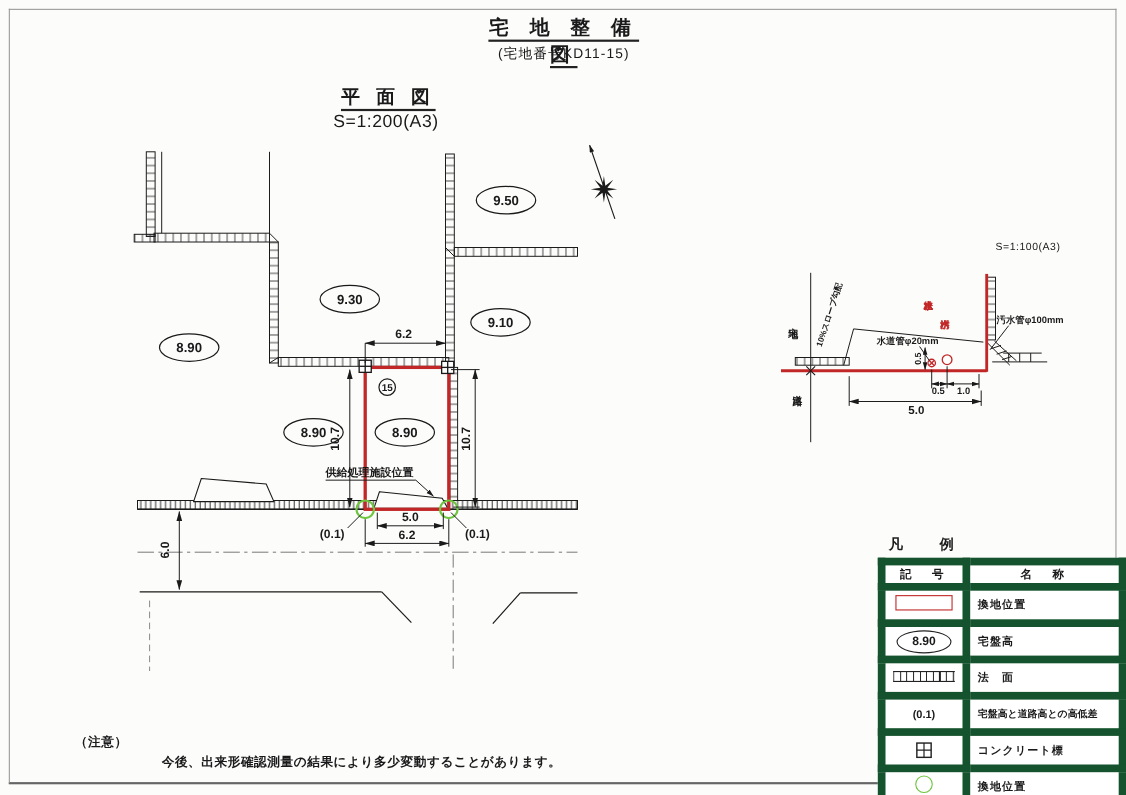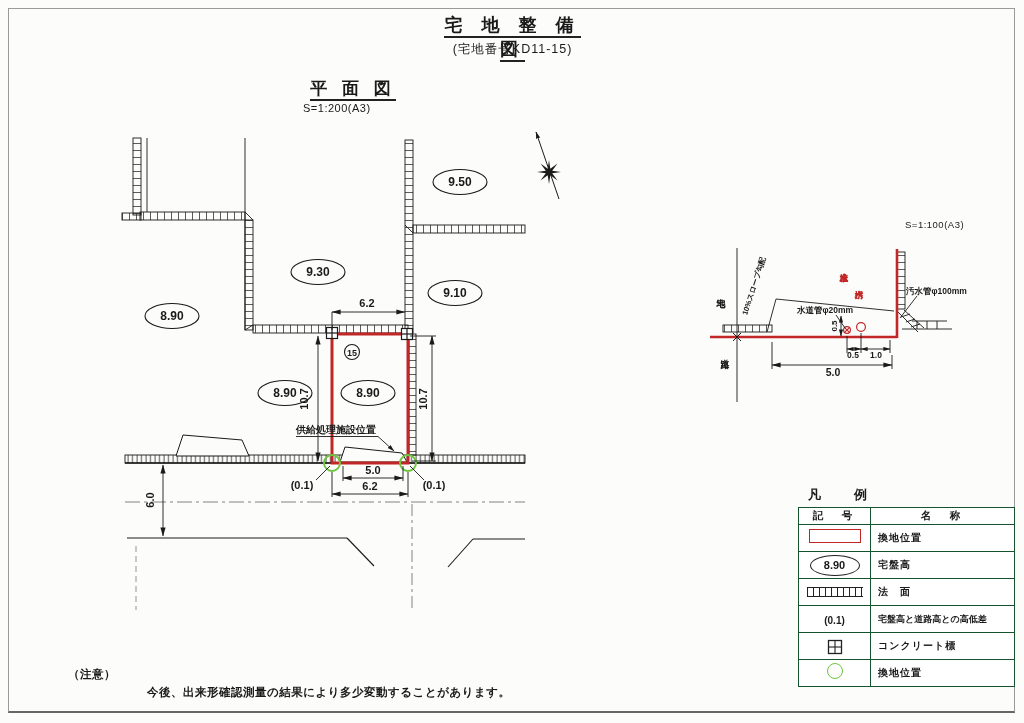--- a/index.html
+++ b/index.html
@@ -6,27 +6,27 @@
   .page{position:relative;width:1024px;height:723px;background:#fcfcfb;overflow:hidden;
         font-family:"Liberation Sans","DejaVu Sans",sans-serif;color:#1a1a1a;}
   .frame{position:absolute;left:8px;top:8px;right:9px;bottom:10px;border:1px solid #9a9a9a;border-bottom:2px solid #666;}
   .abs{position:absolute;}
   .ctr{text-align:center;}
   .u{border-bottom:2px solid #222;padding-bottom:1px;text-align:right;}
   .u1{border-bottom:1.5px solid #222;padding-bottom:1px;}
   .title-main{font-size:18px;font-weight:bold;letter-spacing:7px;}
   .subtitle{font-size:12.5px;letter-spacing:1px;}
   .sec-title{font-size:16px;font-weight:bold;letter-spacing:5px;}
-  .scale{font-size:11px;letter-spacing:.5px;}
+  .scale{font-size:16px;letter-spacing:.5px;}
   .vtext{writing-mode:vertical-rl;text-orientation:upright;letter-spacing:1px;line-height:1;}
   .red{color:#c22727;}
   svg{position:absolute;left:0;top:0;}
   
   .legend{position:absolute;left:798px;top:507px;border-collapse:collapse;background:#fff;}
-  .legend td,.legend th{border:1px solid #14532d;padding:0;}
+  .legend td,.legend th{border:7px solid #14532d;padding:0;}
   .legend th{height:16px;font-size:10.5px;font-weight:bold;letter-spacing:4px;}
   .legend td.sym{width:71px;height:26px;text-align:center;vertical-align:middle;}
   .legend td.nm{width:136px;font-size:10px;padding-left:7px;letter-spacing:1px;font-weight:600;}
   .legend td.nm.small{font-size:9px;letter-spacing:0;}
   .sym-rect{display:inline-block;width:50px;height:12px;border:1.5px solid #c22727;}
   .sym-ellipse{display:inline-block;width:48px;height:19px;border:1.4px solid #222;border-radius:50%;
                font-size:11px;line-height:19px;text-align:center;font-weight:600;}
   .sym-hatch{display:inline-block;width:56px;height:8px;border-top:1.2px solid #222;border-bottom:1.2px solid #222;
              background:repeating-linear-gradient(90deg,#222 0 1px,transparent 1px 6px);}
   .sym-text{font-size:10px;font-weight:600;}

